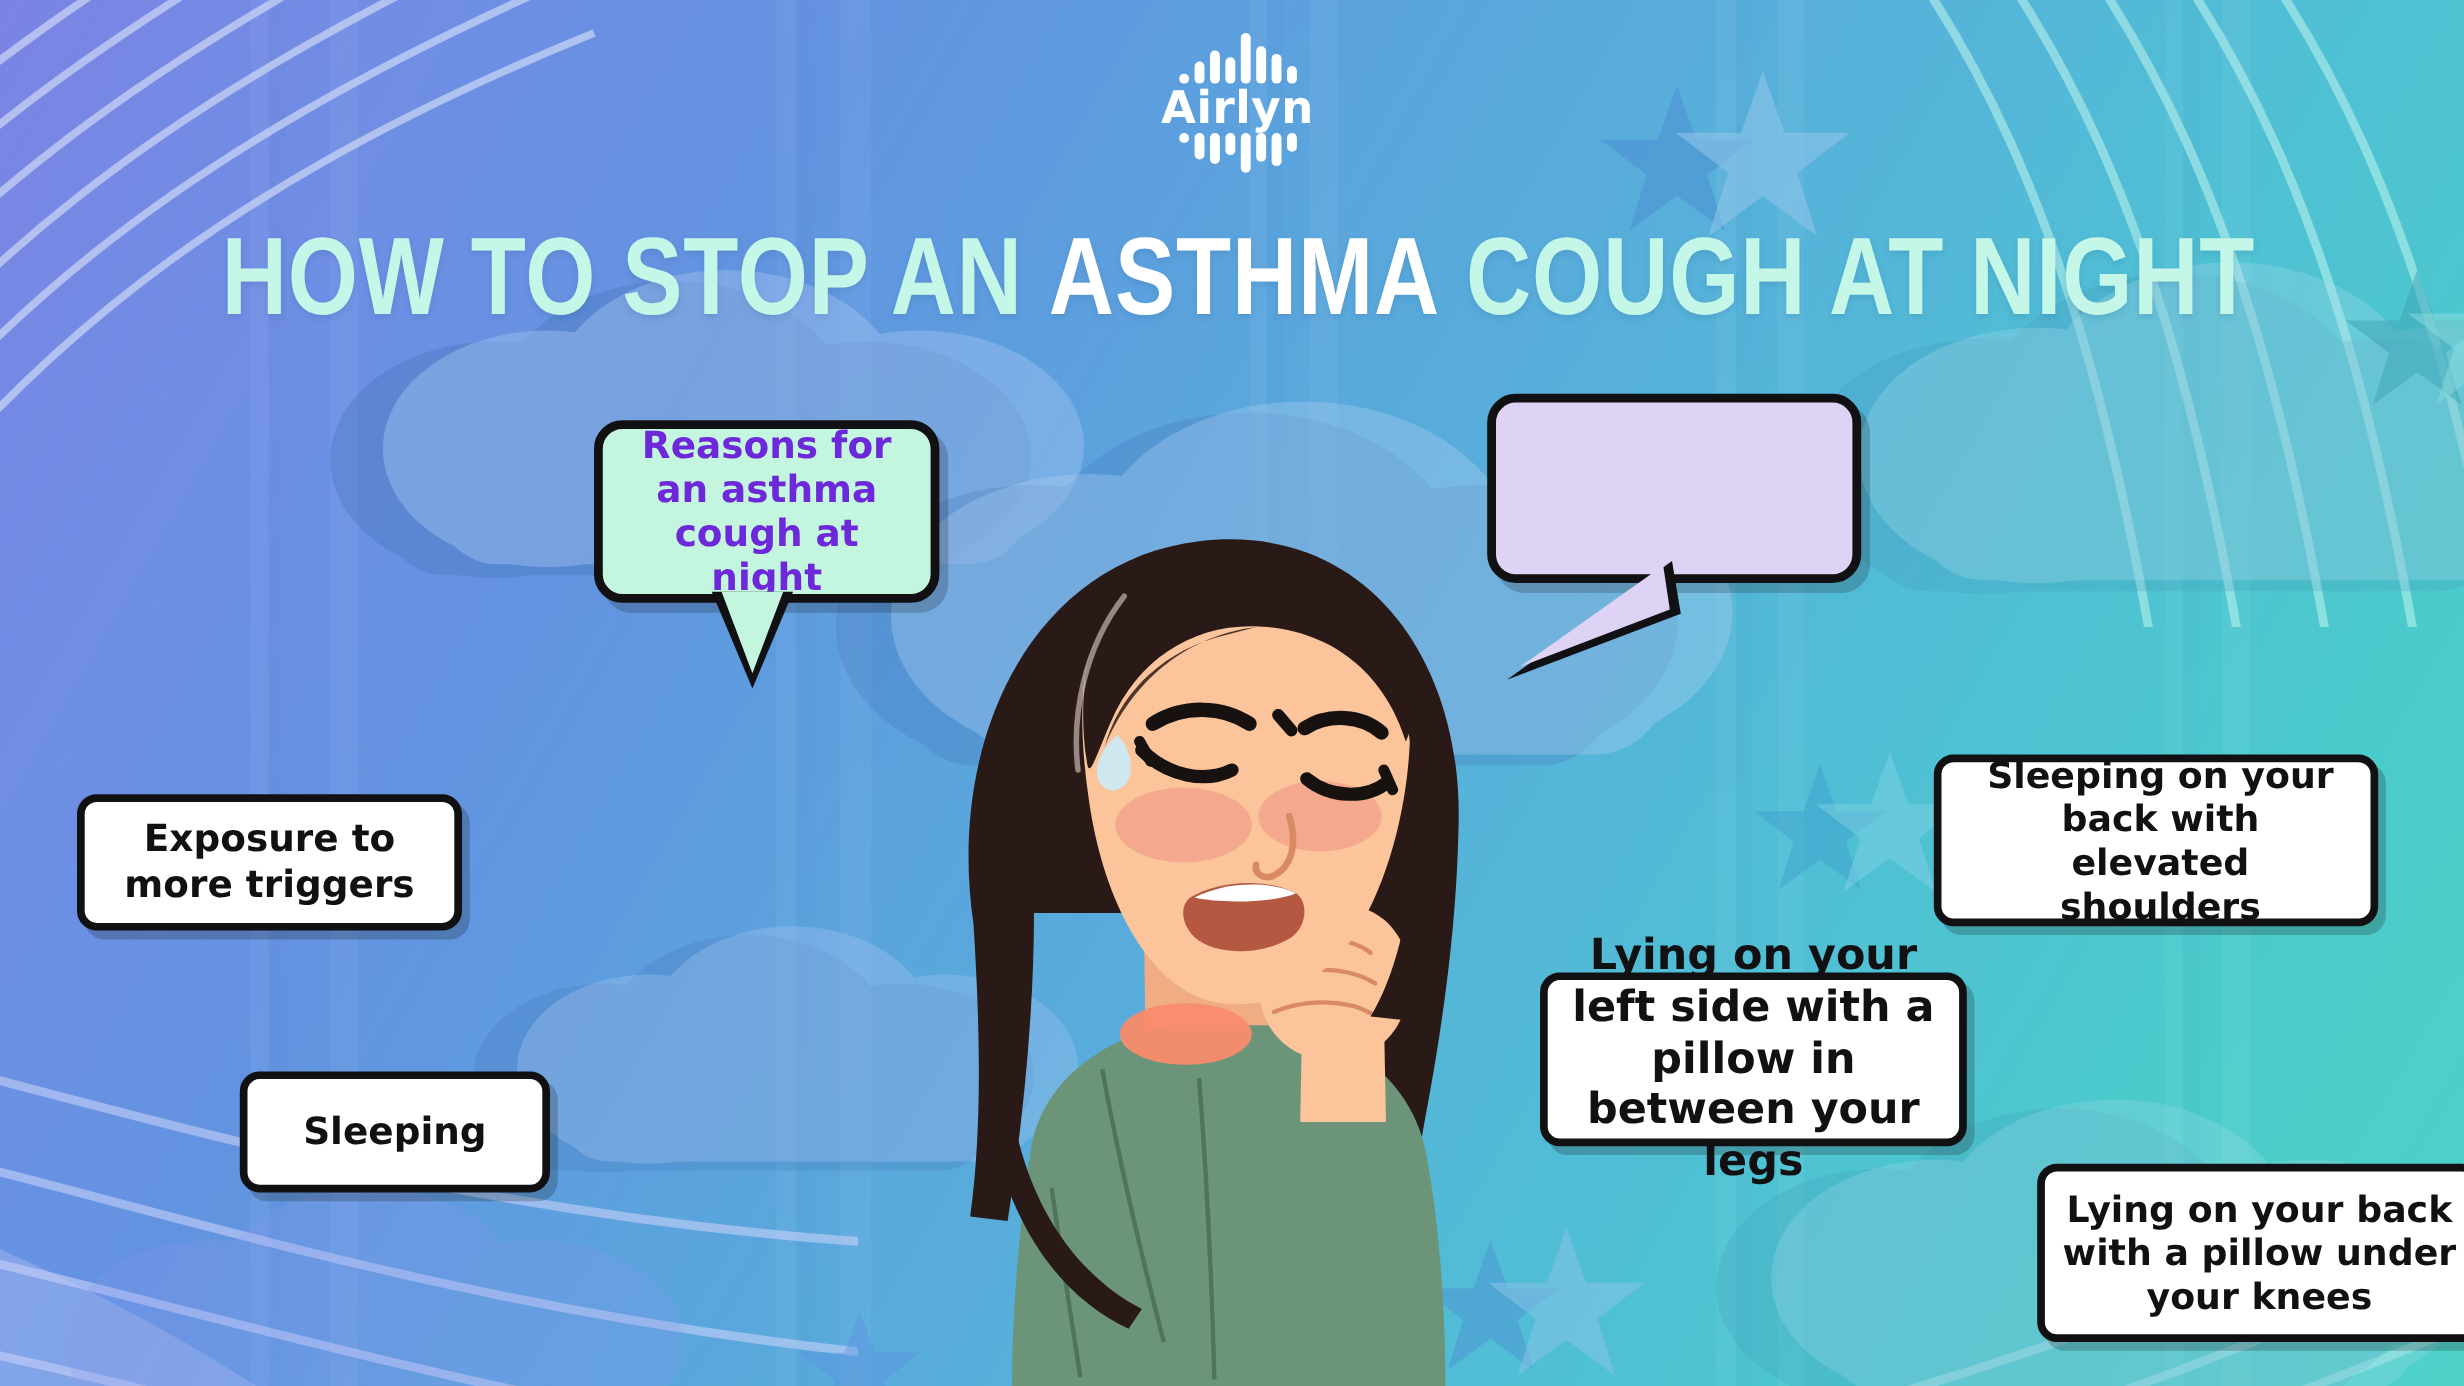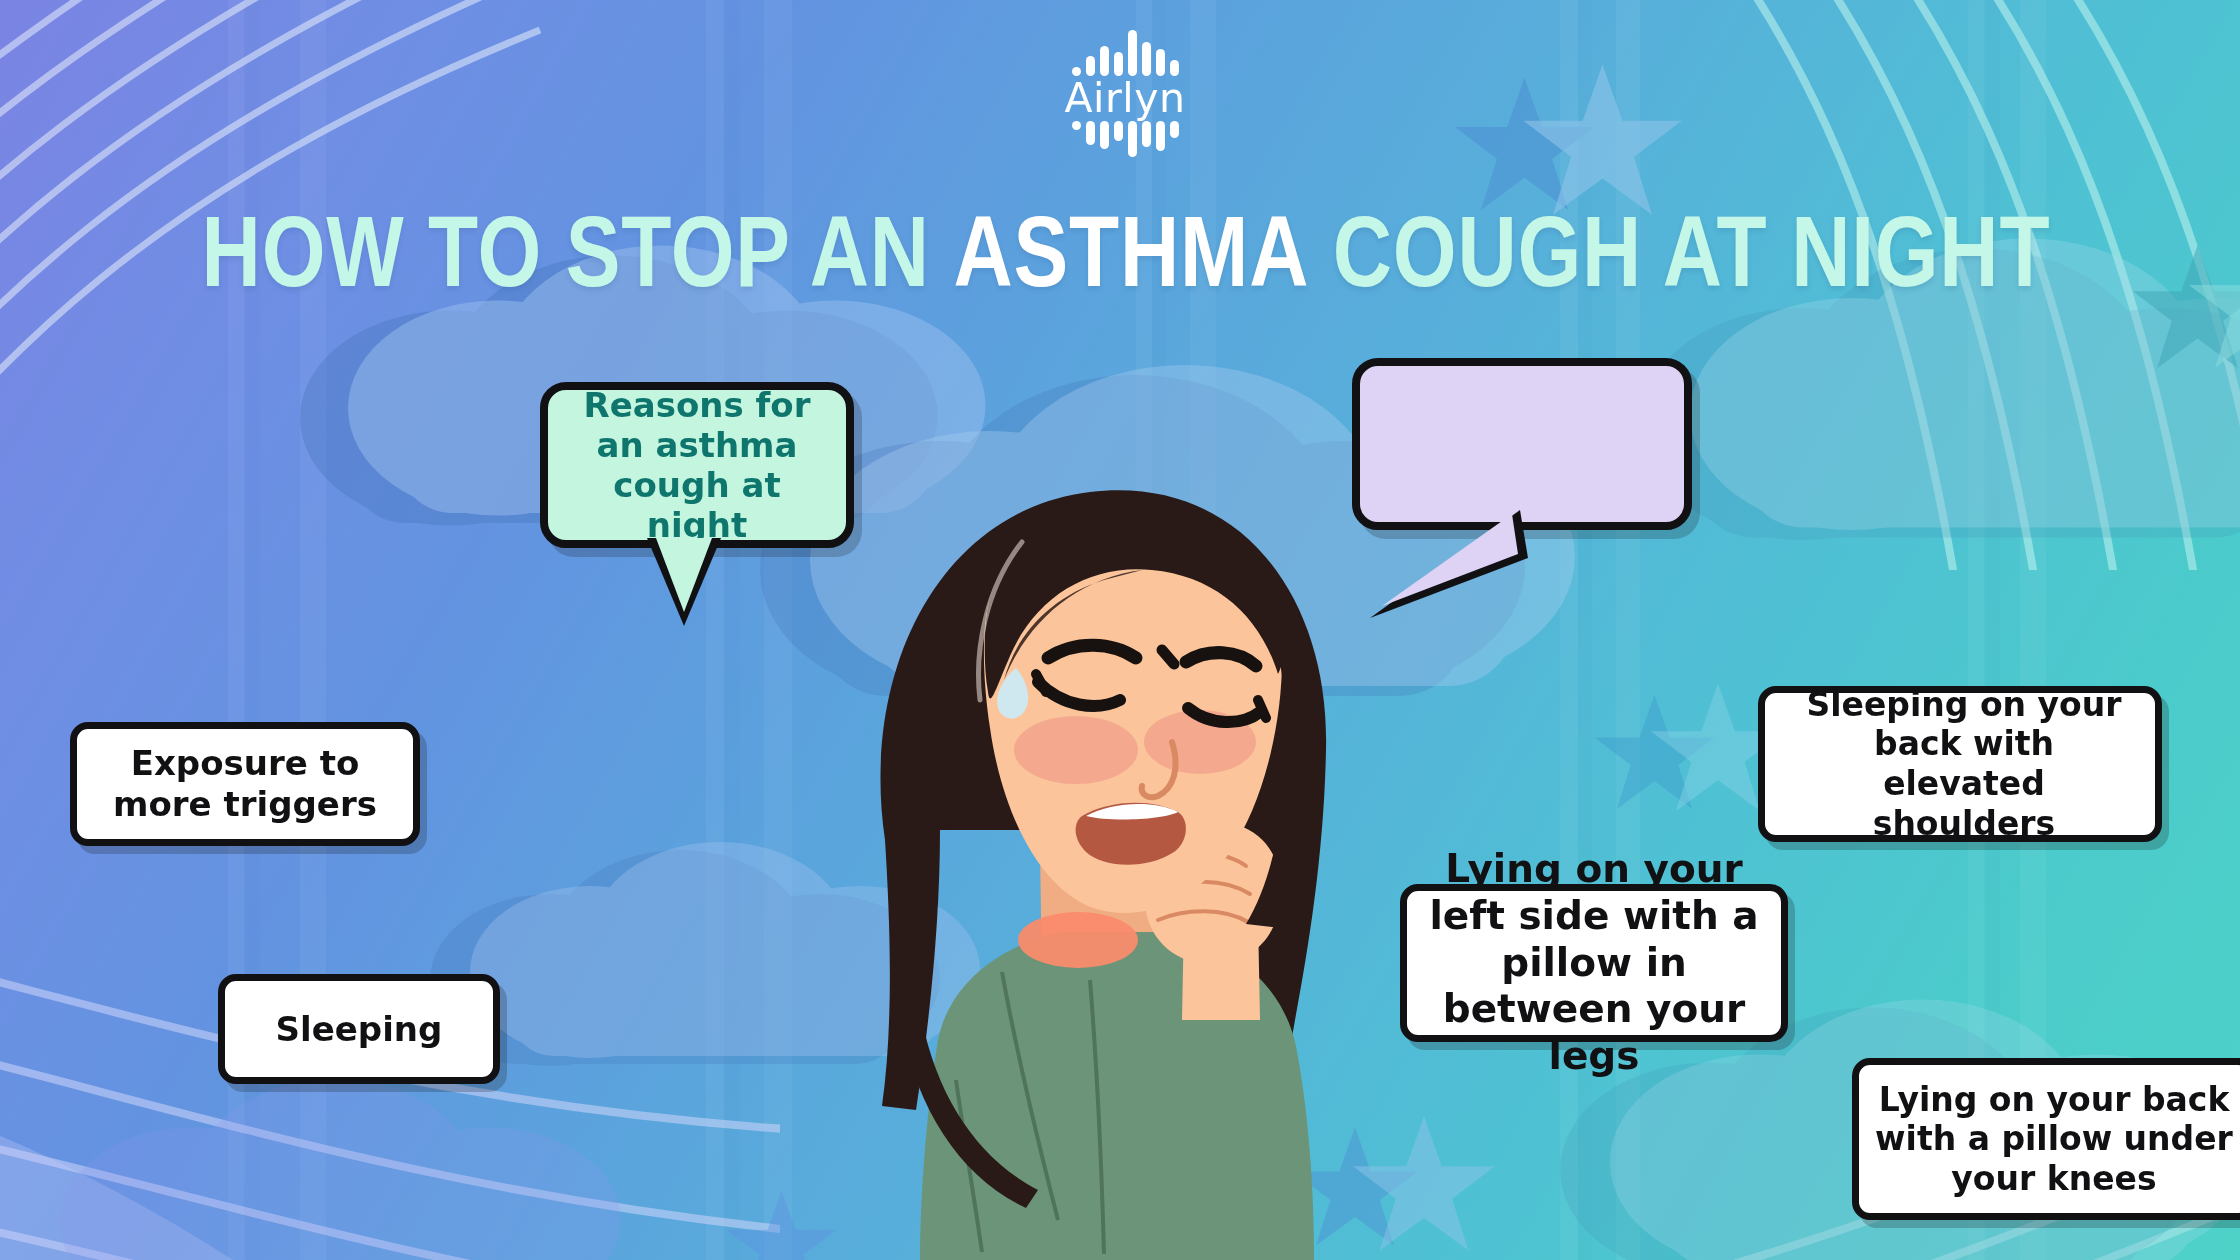--- a/index.html
+++ b/index.html
@@ -41,21 +41,21 @@
   
   .logo {
     position:absolute; left:1050px; top:30px;
     width:150px; height:130px;
     display:flex; flex-direction:column; align-items:center;
   }
   .wave { display:flex; align-items:flex-end; gap:5px; height:48px; }
   .wave.bottom { align-items:flex-start; height:42px; margin-top:2px; }
   .wave i { display:block; width:9px; background:#fff; border-radius:5px; }
   .logo-word {
-    color:#fff; font-size:41px; font-weight:400;
+    color:#fff; font-size:41px; font-weight:700;
     letter-spacing:.5px; line-height:1; margin:2px 0 0 0;
     font-family:"DejaVu Sans", sans-serif;
   }
 
   
   .title {
     position:absolute; left:0; right:0; top:198px;
     text-align:center;
     font-family:"Liberation Sans Narrow","Liberation Sans",sans-serif;
     font-size:100px; font-weight:700;
@@ -70,21 +70,21 @@
 
   
   .bubble {
     position:absolute;
     border:8px solid #111114;
     border-radius:26px;
     box-shadow:8px 9px 0 rgba(17,17,20,.20);
     display:flex; align-items:center; justify-content:flex-start;
     text-align:center;
     font-family:"DejaVu Sans", sans-serif;
-    font-weight:700; color:#0f766e;
+    font-weight:700; color:#6d28d9;
     line-height:1.18;
     padding:14px 18px;
   }
   .bubble-mint { background:#c4f5df; }
   .bubble-purple { background:#ded3f5; }
 
   #bubble-reasons {
     left:540px; top:382px; width:314px; height:166px;
     font-size:34px;
   }

